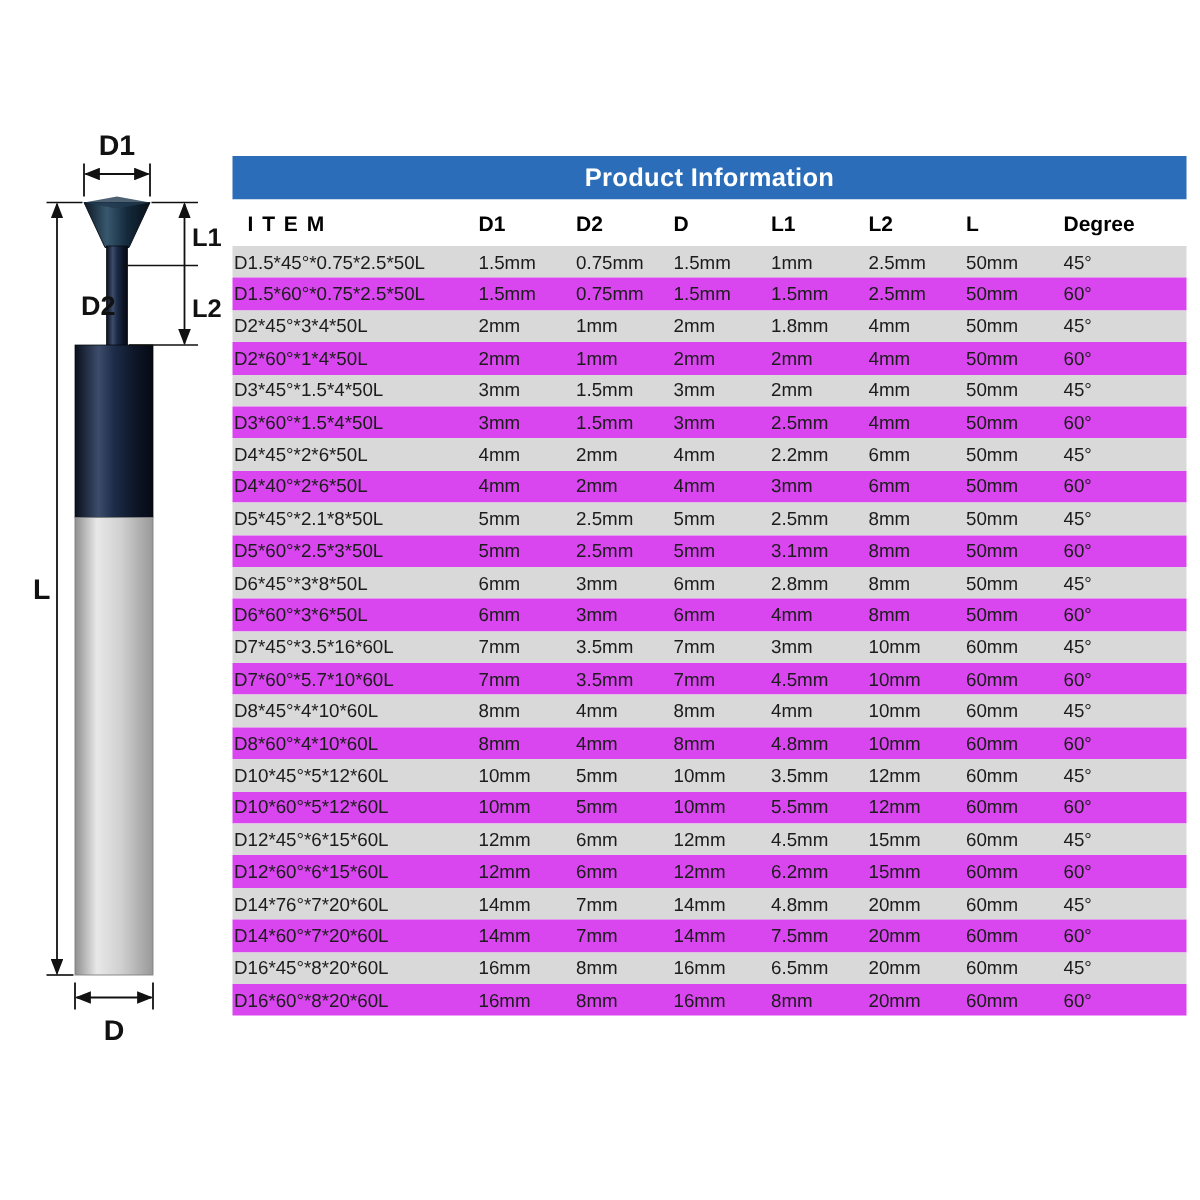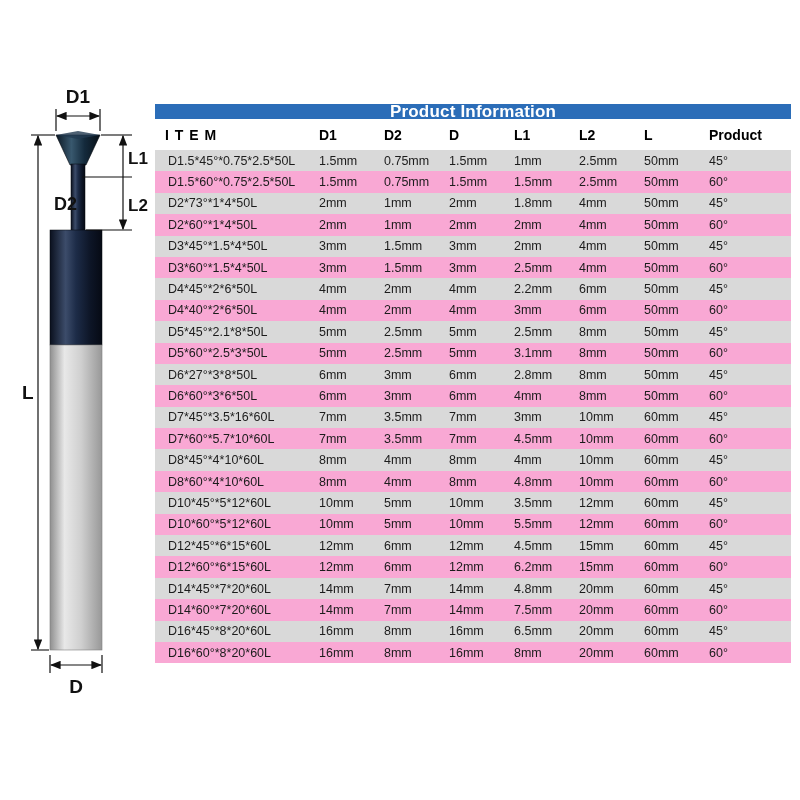--- a/index.html
+++ b/index.html
@@ -12,41 +12,41 @@
   .diagram {
     position:absolute; left:20px; top:85px; width:140px; height:620px;
   }
   .diagram svg { display:block; }
   .dimtext { font-family:"Liberation Sans", sans-serif; font-weight:bold; fill:#111; }
 
   .table-wrap {
     position:absolute; left:155px; top:104px; width:636px;
   }
   .table-title {
-    height:15px;
+    height:29px;
     background:var(--header-bg, #2b6db8);
     color:#ffffff;
     font-size:17px; font-weight:bold;
     display:flex; align-items:center; justify-content:center;
     letter-spacing:0.2px;
   }
   .thead, .trow {
     display:grid;
     grid-template-columns:158px 65px 65px 65px 65px 65px 65px 88px;
     align-items:center;
   }
   .thead {
     height:31px;
     font-weight:bold; font-size:14px; color:#000;
     background:#ffffff;
   }
-  .trow { height:21.4px; font-size:12.5px; color:#1c1c1c; background:#f9a8d4; }
+  .trow { height:21.4px; font-size:12.5px; color:#1c1c1c; background:#d946ef; }
   .trow.alt { background:var(--row-alt, #d9d9d9); }
   .tcell { padding-left:6px; white-space:nowrap; overflow:hidden; }
-  .tcell.c0 { padding-left:13px; }
+  .tcell.c0 { padding-left:1px; }
   .thead .tcell.c0 { padding-left:10px; letter-spacing:1px; }
 </style>
 </head>
 <body>
 
 <div class="diagram">
   <svg width="140" height="620" viewBox="0 0 140 620">
     <defs>
       <linearGradient id="darkBody" x1="0" y1="0" x2="1" y2="0">
         <stop offset="0" stop-color="#0a101e"></stop>
@@ -111,21 +111,21 @@
   <div class="table-title">Product Information</div>
 
   <div class="thead">
     <div class="tcell c0">I T E M</div>
     <div class="tcell c1">D1</div>
     <div class="tcell c2">D2</div>
     <div class="tcell c3">D</div>
     <div class="tcell c4">L1</div>
     <div class="tcell c5">L2</div>
     <div class="tcell c6">L</div>
-    <div class="tcell c7">Product</div>
+    <div class="tcell c7">Degree</div>
   </div>
 
   <div id="table-body">
       <div class="trow alt">
         <div class="tcell c0">D1.5*45°*0.75*2.5*50L</div>
         <div class="tcell c1">1.5mm</div>
         <div class="tcell c2">0.75mm</div>
         <div class="tcell c3">1.5mm</div>
         <div class="tcell c4">1mm</div>
         <div class="tcell c5">2.5mm</div>
@@ -136,21 +136,21 @@
         <div class="tcell c0">D1.5*60°*0.75*2.5*50L</div>
         <div class="tcell c1">1.5mm</div>
         <div class="tcell c2">0.75mm</div>
         <div class="tcell c3">1.5mm</div>
         <div class="tcell c4">1.5mm</div>
         <div class="tcell c5">2.5mm</div>
         <div class="tcell c6">50mm</div>
         <div class="tcell c7">60°</div>
       </div>
       <div class="trow alt">
-        <div class="tcell c0">D2*73°*1*4*50L</div>
+        <div class="tcell c0">D2*45°*3*4*50L</div>
         <div class="tcell c1">2mm</div>
         <div class="tcell c2">1mm</div>
         <div class="tcell c3">2mm</div>
         <div class="tcell c4">1.8mm</div>
         <div class="tcell c5">4mm</div>
         <div class="tcell c6">50mm</div>
         <div class="tcell c7">45°</div>
       </div>
       <div class="trow">
         <div class="tcell c0">D2*60°*1*4*50L</div>
@@ -216,21 +216,21 @@
         <div class="tcell c0">D5*60°*2.5*3*50L</div>
         <div class="tcell c1">5mm</div>
         <div class="tcell c2">2.5mm</div>
         <div class="tcell c3">5mm</div>
         <div class="tcell c4">3.1mm</div>
         <div class="tcell c5">8mm</div>
         <div class="tcell c6">50mm</div>
         <div class="tcell c7">60°</div>
       </div>
       <div class="trow alt">
-        <div class="tcell c0">D6*27°*3*8*50L</div>
+        <div class="tcell c0">D6*45°*3*8*50L</div>
         <div class="tcell c1">6mm</div>
         <div class="tcell c2">3mm</div>
         <div class="tcell c3">6mm</div>
         <div class="tcell c4">2.8mm</div>
         <div class="tcell c5">8mm</div>
         <div class="tcell c6">50mm</div>
         <div class="tcell c7">45°</div>
       </div>
       <div class="trow">
         <div class="tcell c0">D6*60°*3*6*50L</div>
@@ -316,21 +316,21 @@
         <div class="tcell c0">D12*60°*6*15*60L</div>
         <div class="tcell c1">12mm</div>
         <div class="tcell c2">6mm</div>
         <div class="tcell c3">12mm</div>
         <div class="tcell c4">6.2mm</div>
         <div class="tcell c5">15mm</div>
         <div class="tcell c6">60mm</div>
         <div class="tcell c7">60°</div>
       </div>
       <div class="trow alt">
-        <div class="tcell c0">D14*45°*7*20*60L</div>
+        <div class="tcell c0">D14*76°*7*20*60L</div>
         <div class="tcell c1">14mm</div>
         <div class="tcell c2">7mm</div>
         <div class="tcell c3">14mm</div>
         <div class="tcell c4">4.8mm</div>
         <div class="tcell c5">20mm</div>
         <div class="tcell c6">60mm</div>
         <div class="tcell c7">45°</div>
       </div>
       <div class="trow">
         <div class="tcell c0">D14*60°*7*20*60L</div>

